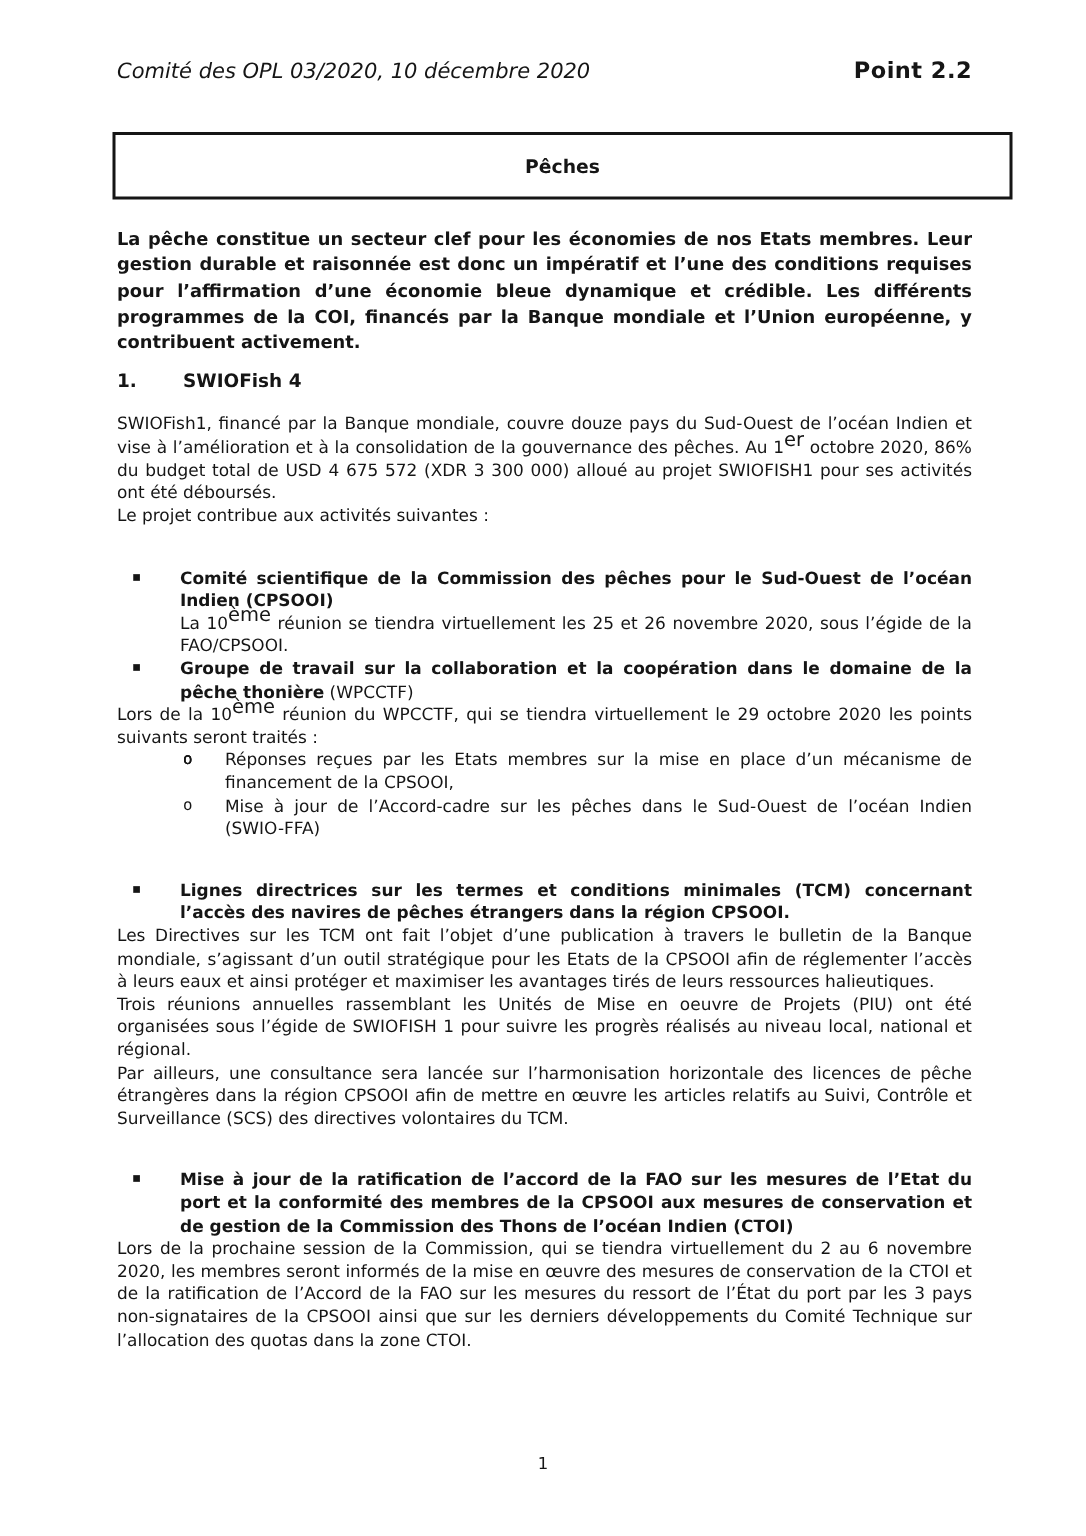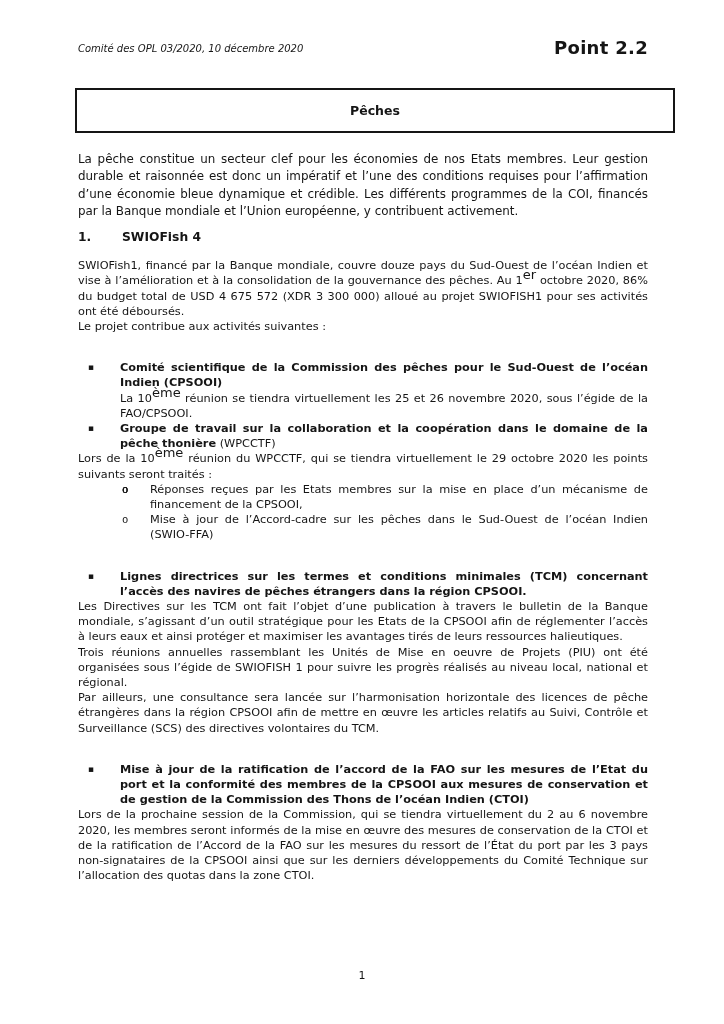--- a/index.html
+++ b/index.html
@@ -18,47 +18,47 @@
     font-family: "DejaVu Sans", "Liberation Sans", sans-serif;
     overflow: hidden;
   }
   .header {
     display: flex;
     justify-content: space-between;
     align-items: flex-end;
   }
   .hdr-left {
     font-style: italic;
-    font-size: 10px;
+    font-size: 14px;
     line-height: 13px;
   }
   .hdr-right {
     font-weight: bold;
-    font-size: 18px;
+    font-size: 15px;
     line-height: 15px;
     letter-spacing: 0.3px;
   }
   .title-box {
     margin-top: 33px;
     margin-left: -3px;
     width: 600px;
     height: 45px;
     box-sizing: border-box;
     border: 2px solid #151515;
     display: flex;
     align-items: center;
     justify-content: center;
   }
   .title-box .title {
     font-weight: bold;
     font-size: 12.5px;
   }
   .intro {
     margin: 18px 0 0 0;
-    font-weight: normal;
+    font-weight: bold;
     font-size: 11.9px;
     line-height: 17.3px;
     text-align: justify;
   }
   .sec-heading {
     margin-top: 9px;
     display: flex;
     font-weight: bold;
     font-size: 12.3px;
     line-height: 16px;

